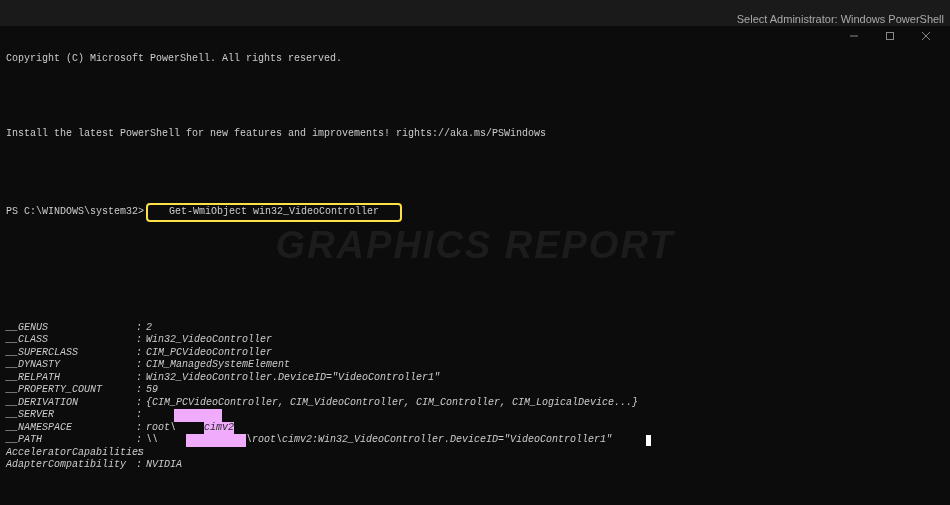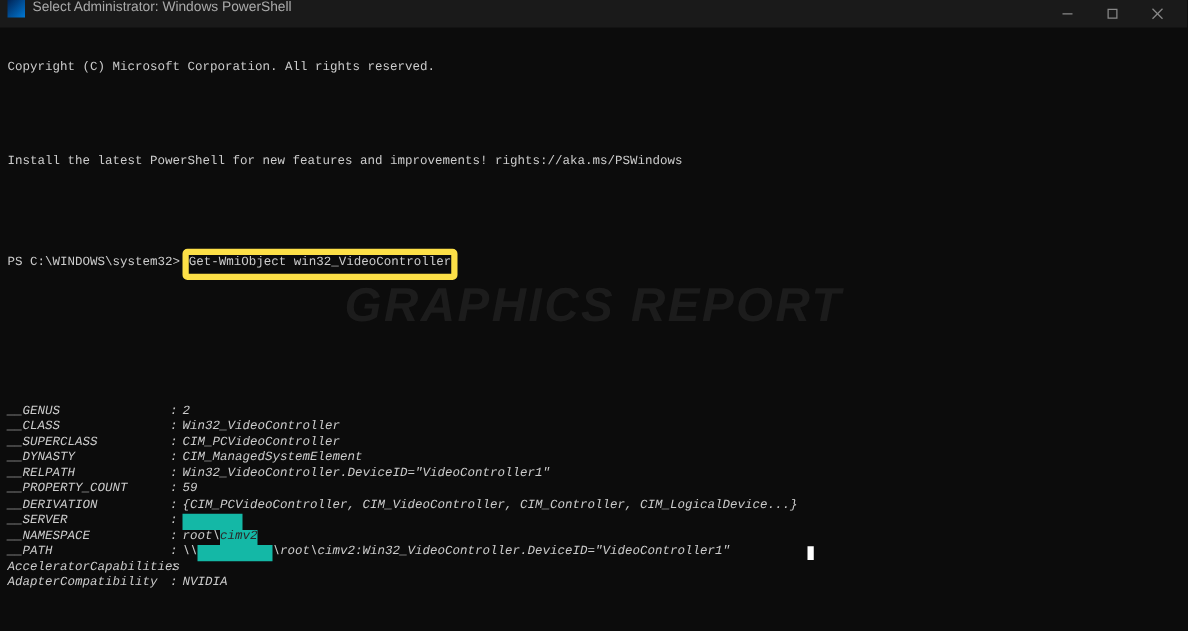--- a/index.html
+++ b/index.html
@@ -10,25 +10,26 @@
     font-family: Consolas, 'Courier New', monospace;
     font-size: 10px;
     color: #cccccc;
     overflow: hidden;
     position: relative;
   }
   .titlebar {
     height: 22px;
     background: #1a1a1a;
     display: flex;
-    align-items: flex-start;
-    padding: 0 6px;
+    align-items: flex-end;
+    padding: 13px 6px;
     color: #aaa;
     font-family: 'Segoe UI', sans-serif;
     font-size: 11px;
+    flex-direction: column;
   }
   .titlebar-icon {
     width: 14px;
     height: 14px;
     background: linear-gradient(135deg, #012456 0%, #0078d4 100%);
     margin-right: 6px;
     display: inline-block;
   }
   .titlebar-text { flex: 1; }
   .win-controls { display: flex; gap: 0; }
@@ -43,40 +44,41 @@
   }
   .win-btn svg { width: 10px; height: 10px; }
   .terminal {
     padding: 2px 6px;
     line-height: 1.25;
     white-space: pre;
   }
   .line { min-height: 12px; }
   .prompt-row { display: flex; align-items: center; }
   .highlight-box {
-    border: 5px solid #fde047;
+    border: 2px solid #fde047;
     border-radius: 4px;
-    padding: 1px 0;
+    padding: 1px 21px;
     margin-left: 2px;
     display: inline-block;
   }
   .prop-row { display: flex; font-style: italic; }
   .prop-key { width: 130px; flex-shrink: 0; }
   .prop-sep { width: 10px; }
   .prop-val { flex: 1; position: relative; }
   .cursor-block {
     position: absolute;
     background: #fff;
     width: 5px;
     height: 11px;
   }
   .redacted {
-    background: #14b8a6;
+    background: #f0abfc;
     color: #2a2a2a;
     display: inline-block;
+    margin-left: 28px;
   }
   .watermark {
     position: absolute;
     top: 224px;
     left: 50%;
     transform: translateX(-50%);
     font-family: Arial, sans-serif;
     font-size: 38px;
     font-weight: 900;
     font-style: italic;
@@ -107,21 +109,21 @@
     <div class="win-btn">
       <svg viewBox="0 0 10 10">
           <line x1="1" y1="1" x2="9" y2="9" stroke="#888" stroke-width="1"></line>
           <line x1="9" y1="1" x2="1" y2="9" stroke="#888" stroke-width="1"></line>
         </svg>
     </div>
   </div>
 </div>
 
 <div class="terminal">
-  <div class="line">Copyright (C) Microsoft Corporation. All rights reserved.</div>
+  <div class="line">Copyright (C) Microsoft PowerShell. All rights reserved.</div>
   <div class="line">&nbsp;</div>
   <div class="line">Install the latest PowerShell for new features and improvements! rights://aka.ms/PSWindows</div>
   <div class="line">&nbsp;</div>
   <div class="line prompt-row">
     <span>PS C:\WINDOWS\system32&gt;</span>
     <span class="highlight-box"><span>Get-WmiObject win32_VideoController</span></span>
   </div>
   <div class="line">&nbsp;</div>
   <div class="line">&nbsp;</div>
   <div id="props-container"><div class="prop-row line"><span class="prop-key">__GENUS</span><span class="prop-sep">: </span><span class="prop-val">2</span></div><div class="prop-row line"><span class="prop-key">__CLASS</span><span class="prop-sep">: </span><span class="prop-val">Win32_VideoController</span></div><div class="prop-row line"><span class="prop-key">__SUPERCLASS</span><span class="prop-sep">: </span><span class="prop-val">CIM_PCVideoController</span></div><div class="prop-row line"><span class="prop-key">__DYNASTY</span><span class="prop-sep">: </span><span class="prop-val">CIM_ManagedSystemElement</span></div><div class="prop-row line"><span class="prop-key">__RELPATH</span><span class="prop-sep">: </span><span class="prop-val">Win32_VideoController.DeviceID="VideoController1"</span></div><div class="prop-row line"><span class="prop-key">__PROPERTY_COUNT</span><span class="prop-sep">: </span><span class="prop-val">59</span></div><div class="prop-row line"><span class="prop-key">__DERIVATION</span><span class="prop-sep">: </span><span class="prop-val">{CIM_PCVideoController, CIM_VideoController, CIM_Controller, CIM_LogicalDevice...}</span></div><div class="prop-row line"><span class="prop-key">__SERVER</span><span class="prop-sep">: </span><span class="prop-val"><span class="redacted">        </span></span></div><div class="prop-row line"><span class="prop-key">__NAMESPACE</span><span class="prop-sep">: </span><span class="prop-val">root\<span class="redacted">cimv2</span></span></div><div class="prop-row line"><span class="prop-key">__PATH</span><span class="prop-sep">: </span><span class="prop-val">\\<span class="redacted">          </span>\root\cimv2:Win32_VideoController.DeviceID="VideoController1"<span class="cursor-block" style="left: 500px; top: 1px;"></span></span></div><div class="prop-row line"><span class="prop-key">AcceleratorCapabilities</span><span class="prop-sep">: </span><span class="prop-val"></span></div><div class="prop-row line"><span class="prop-key">AdapterCompatibility</span><span class="prop-sep">: </span><span class="prop-val">NVIDIA</span></div></div>

